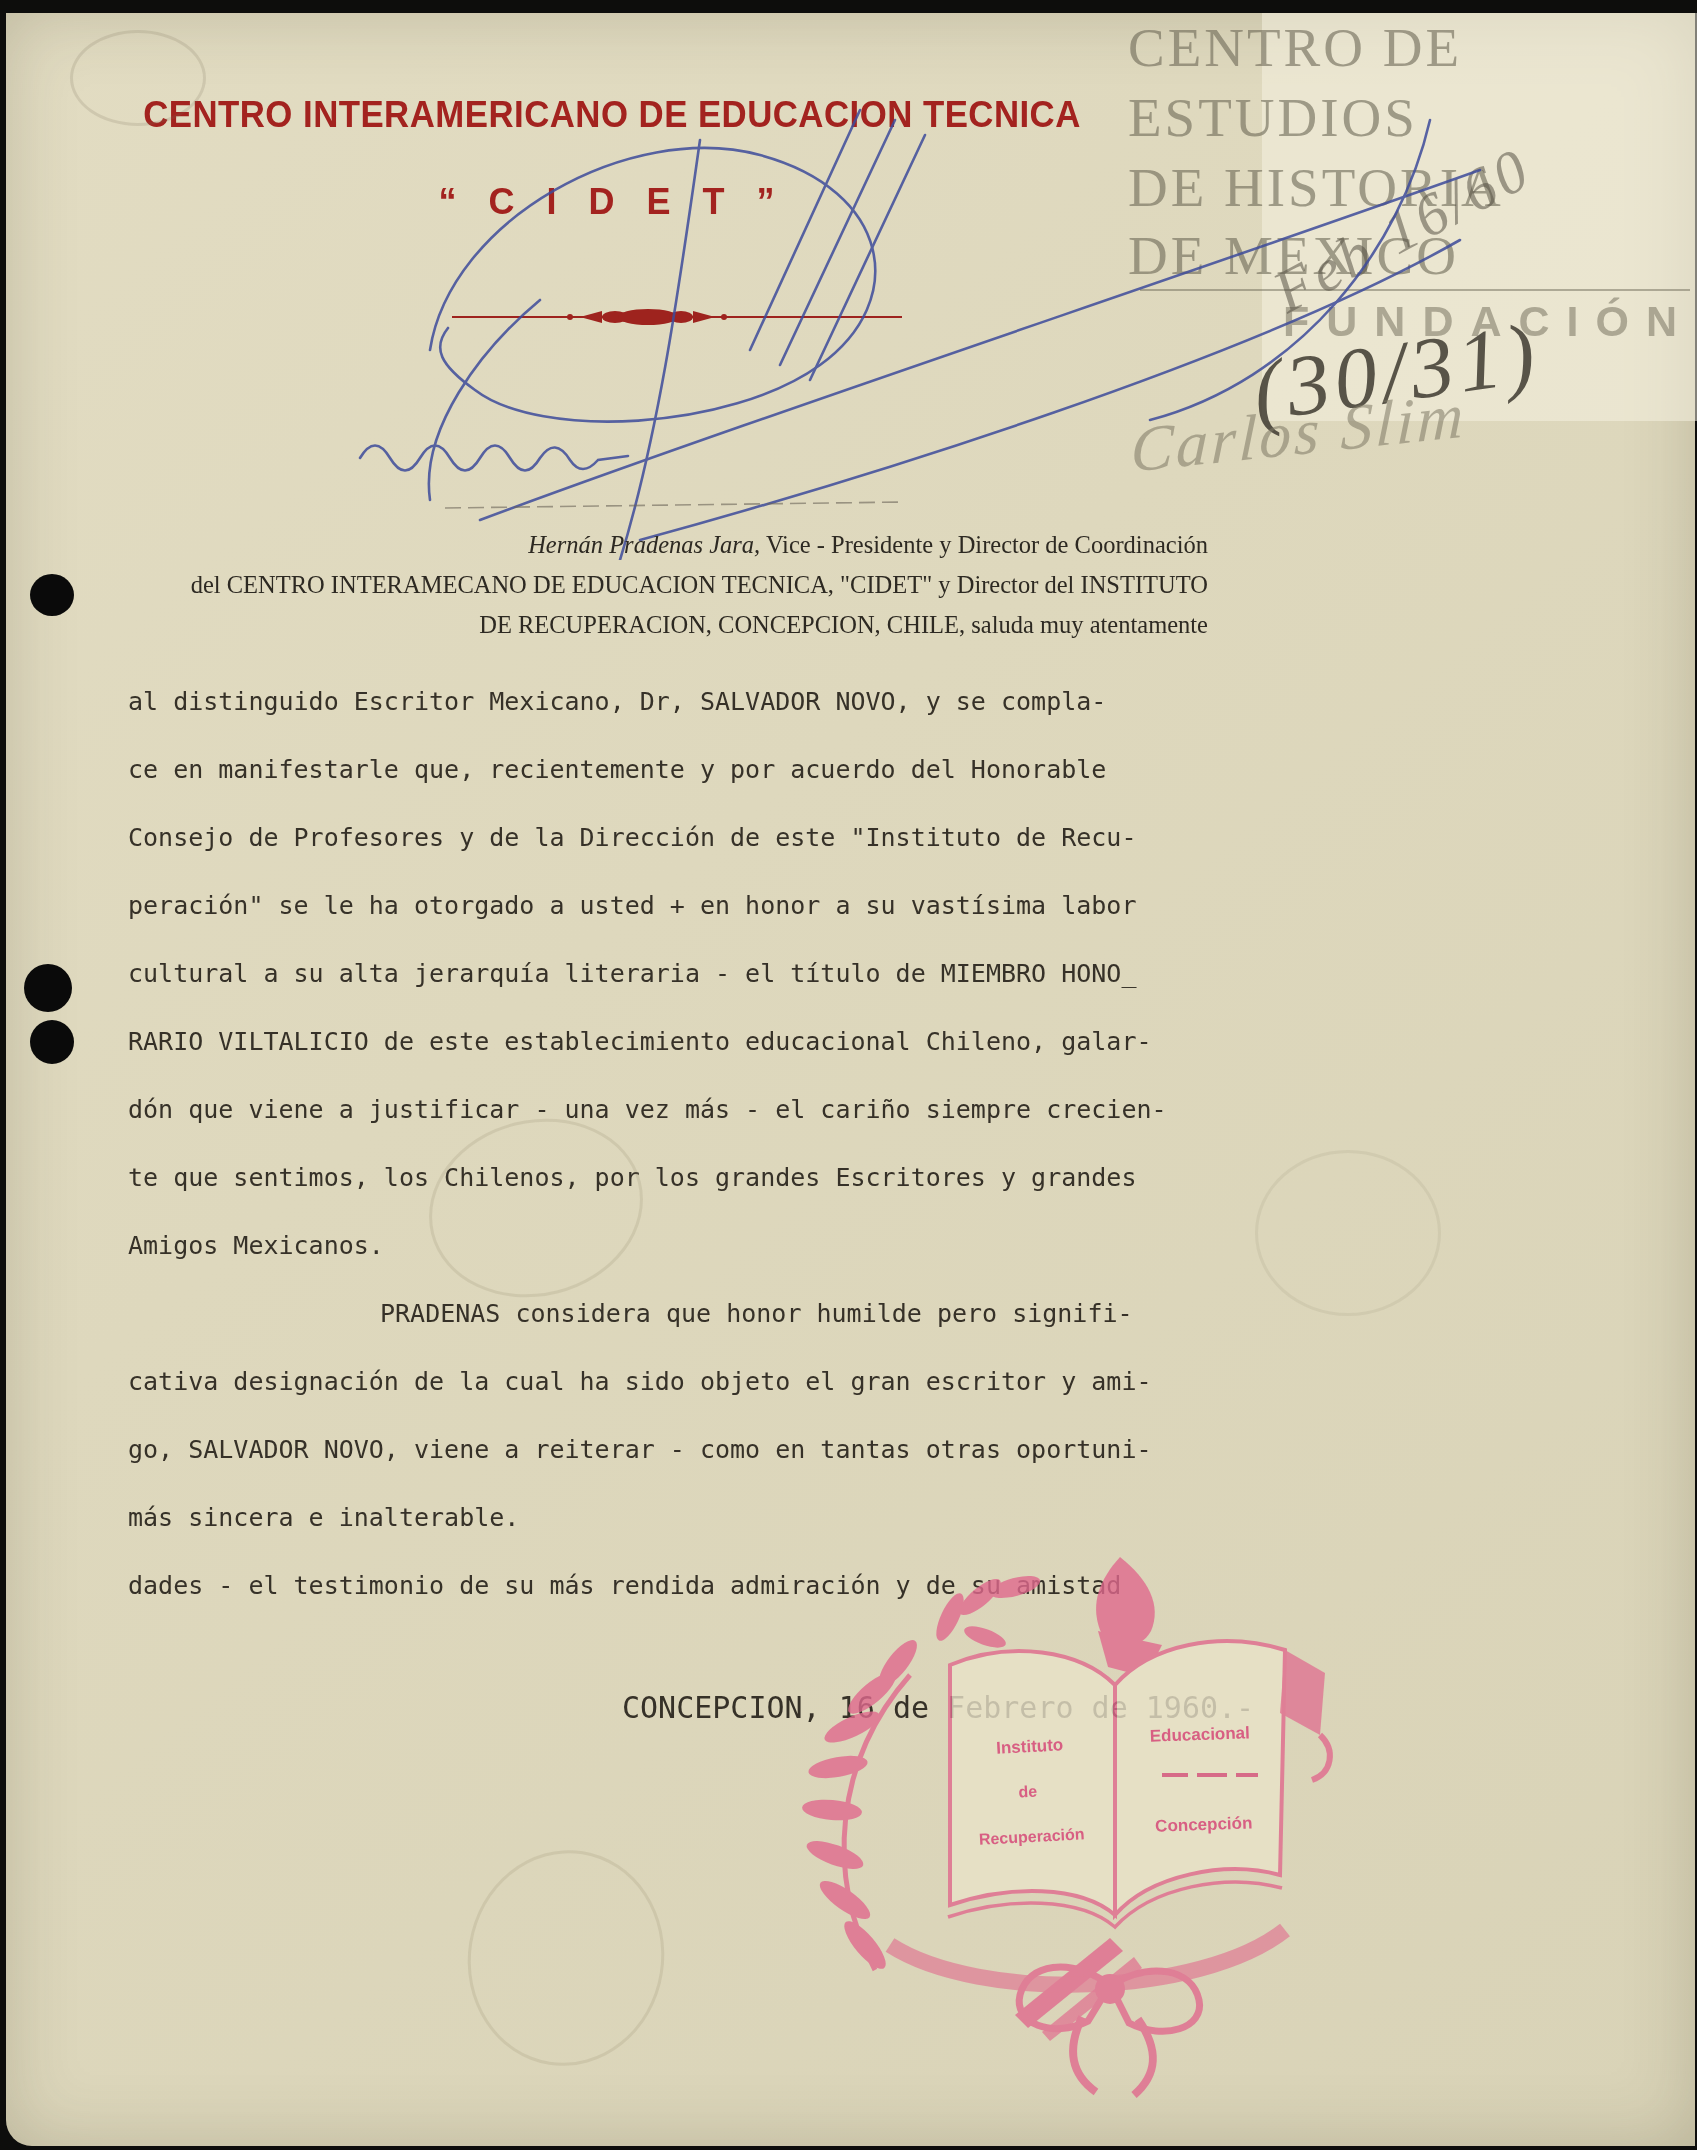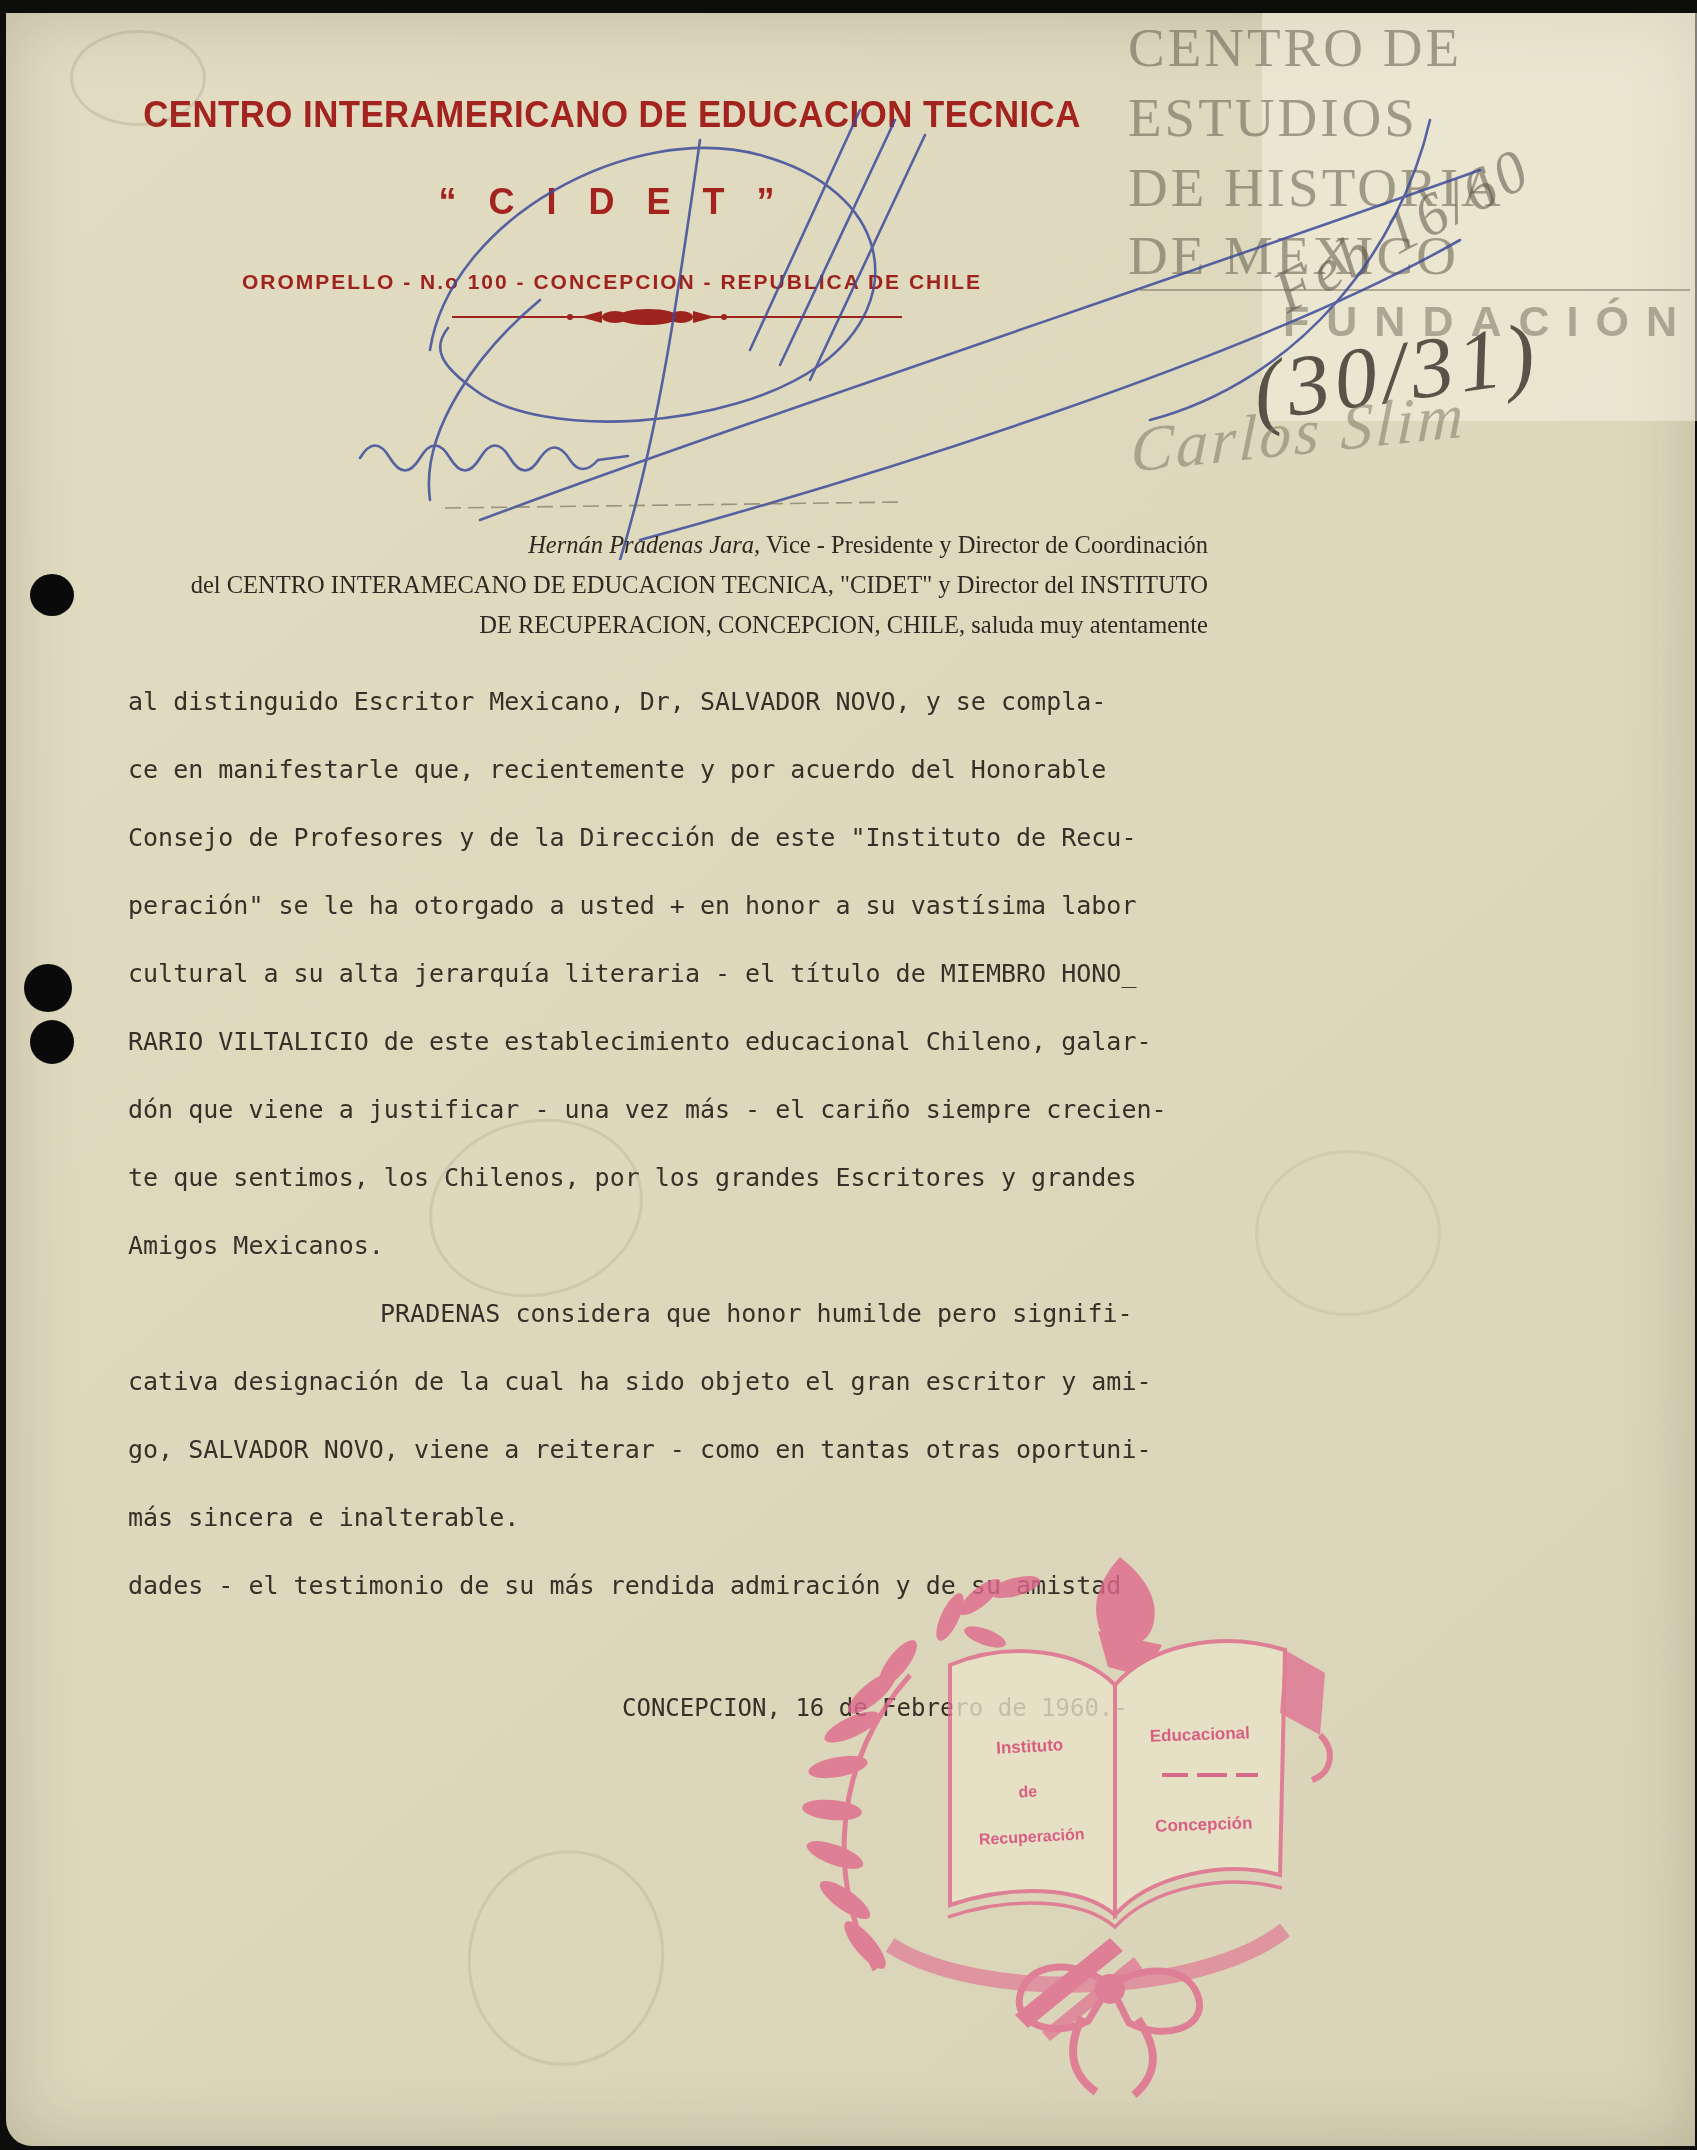--- a/index.html
+++ b/index.html
@@ -41,21 +41,21 @@
   .i1{top:531px;text-indent:244px;}
   .i2{top:571px;}
   .i3{top:611px;}
   .body{position:absolute;left:128px;top:668px;width:1160px;
         font-family:"DejaVu Sans Mono","Liberation Mono",monospace;
         font-size:25px;color:#363128;}
   .body>div{height:68px;line-height:68px;white-space:pre;}
   .body .indent{padding-left:252px;}
   .dateline{position:absolute;left:622px;top:1690px;height:36px;line-height:36px;
             font-family:"DejaVu Sans Mono","Liberation Mono",monospace;
-            font-size:24px;color:#363128;white-space:pre;}
+            font-size:30px;color:#363128;white-space:pre;}
   
   .punch{position:absolute;background:#0a0a0a;border-radius:50%;}
   .p1{left:30px;top:574px;width:44px;height:42px;}
   .p2{left:24px;top:964px;width:48px;height:48px;}
   .p3{left:30px;top:1020px;width:44px;height:44px;}
   .ghost{position:absolute;border:3px solid rgba(150,142,112,.2);border-radius:50%;}
   .g1{left:428px;top:1120px;width:210px;height:170px;transform:rotate(-14deg);}
   .g2{left:468px;top:1850px;width:190px;height:210px;transform:rotate(9deg);}
   .g3{left:1255px;top:1150px;width:180px;height:160px;border-color:rgba(150,142,112,.15);}
   .g4{left:70px;top:30px;width:130px;height:90px;border-color:rgba(120,112,90,.18);}
@@ -63,21 +63,20 @@
   .stamp-svg{position:absolute;left:780px;top:1545px;}
 </style>
 </head>
 <body>
 
 <div class="page">
   <div class="paper"></div>
 
   <div class="lh lh-title">CENTRO INTERAMERICANO DE EDUCACION TECNICA</div>
   <div class="lh lh-acr">“ C I D E T ”</div>
-  <div class="lh lh-addr">OROMPELLO  -  N.o 100  -  CONCEPCION  -  REPUBLICA DE CHILE</div>
   <svg class="divider" width="450" height="22" viewBox="0 0 450 22">
     <g fill="#9e231e" stroke="none">
       <rect x="0" y="10" width="450" height="2"></rect>
       <polygon points="128,11 150,5 150,17"></polygon>
       <ellipse cx="163" cy="11" rx="13" ry="6"></ellipse>
       <ellipse cx="196" cy="11" rx="30" ry="8"></ellipse>
       <ellipse cx="229" cy="11" rx="12" ry="6"></ellipse>
       <polygon points="241,5 241,17 263,11"></polygon>
       <circle cx="118" cy="11" r="3"></circle>
       <circle cx="272" cy="11" r="3"></circle>

